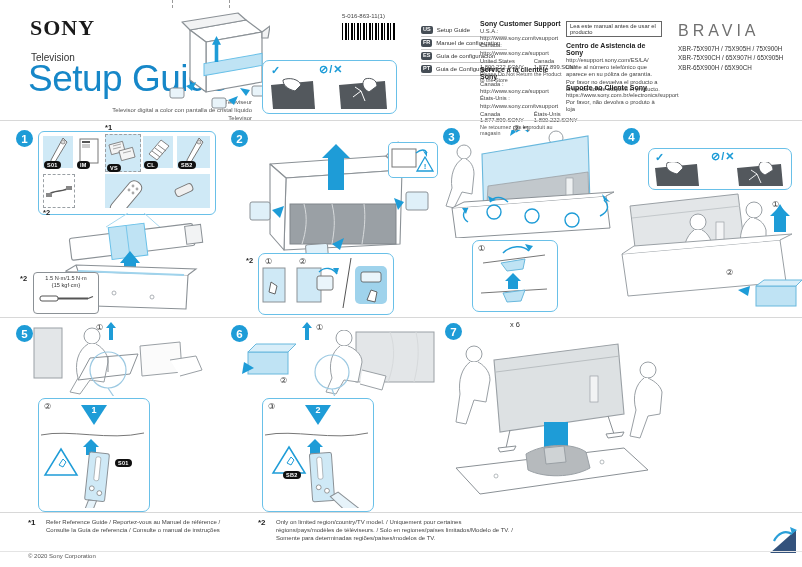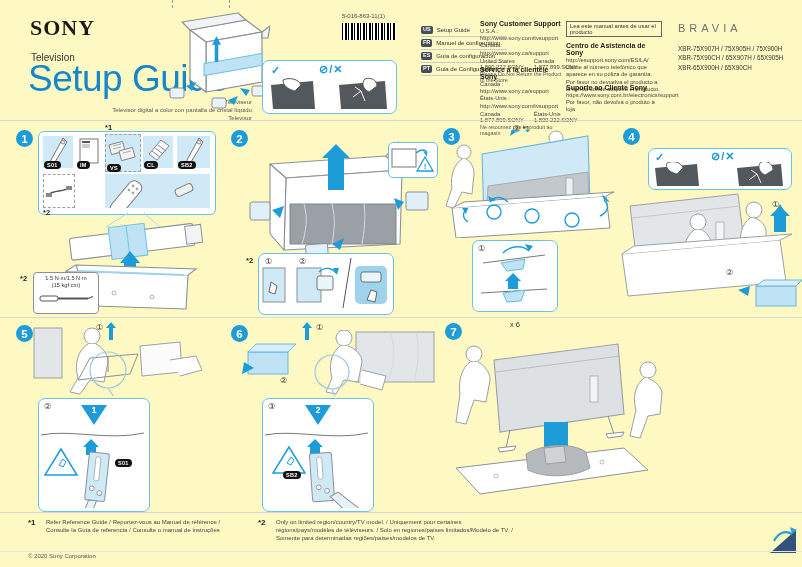--- a/index.html
+++ b/index.html
@@ -1,34 +1,34 @@
 <!DOCTYPE html>
 <html><head>
 <meta charset="utf-8">
 <style>
   html,body{margin:0;padding:0;background:#e8e8e8;font-family:"Liberation Sans",sans-serif;}
-  #page{position:relative;width:802px;height:567px;background:#fef9c3;margin:0 auto;overflow:hidden;
+  #page{position:relative;width:802px;height:567px;background:#ffffff;margin:0 auto;overflow:hidden;
         outline:1px solid #c2c2c2;color:#3a3a3a;}
   .abs{position:absolute;}
   
   .sony-logo{font-family:"Liberation Serif",serif;font-weight:bold;font-size:22px;letter-spacing:1px;color:#1a1a1a;transform:scaleY(.92);}
   .category{font-size:10px;color:#333;}
   .doc-title{font-size:37px;color:#1687c8;font-weight:500;letter-spacing:-.5px;}
   .subtitle{font-size:6px;color:#555;text-align:right;line-height:1.3;width:150px;}
   .partnum{font-size:6px;color:#444;}
   .barcode{width:54px;height:17px;background:repeating-linear-gradient(90deg,#000 0 1px,#fff 1px 3px,#000 3px 5px,#fff 5px 6px);}
   .lang-row{display:flex;align-items:center;gap:4px;height:12px;border-bottom:.5px solid #c9c9c9;width:86px;}
   .lang-badge{background:#454d55;color:#fff;font-size:5.5px;font-weight:bold;border-radius:2px;padding:1px 2px;line-height:1;}
   .lang-label{font-size:6px;color:#333;}
   .sup-title{font-size:7px;font-weight:bold;color:#222;margin-bottom:1px;}
   .sup-line{font-size:5.8px;color:#444;line-height:1.25;}
   .sup-cols{display:flex;gap:10px;font-size:5.8px;color:#444;}
   .sup-note{font-size:5.4px;color:#555;margin-top:1px;}
   .notice-box{border:.8px solid #666;padding:1px 3px;font-size:5.8px;color:#333;display:inline-block;}
-  .bravia{font-size:11px;letter-spacing:4px;color:#707070;font-weight:400;}
+  .bravia{font-size:16px;letter-spacing:4px;color:#707070;font-weight:400;}
   .models{font-size:6.3px;color:#333;line-height:1.5;}
   .cutmark{width:0;height:8px;border-left:1px dashed #9a9a9a;}
   
   .hline{height:1px;background:#d8d8d8;}
   .step-badge{width:17px;height:17px;border-radius:50%;background:#1e9cd7;color:#fff;font-size:11.5px;font-weight:bold;
               display:flex;align-items:center;justify-content:center;}
   .inset{border:1.5px solid #69c0e8;border-radius:7px;background:#fff;}
   .tag{display:inline-block;background:#101010;color:#fff;font-size:5.5px;font-weight:bold;padding:0 3px;
        border-radius:4px;line-height:8px;letter-spacing:.3px;}
   .circnum{font-size:8px;color:#333;}

